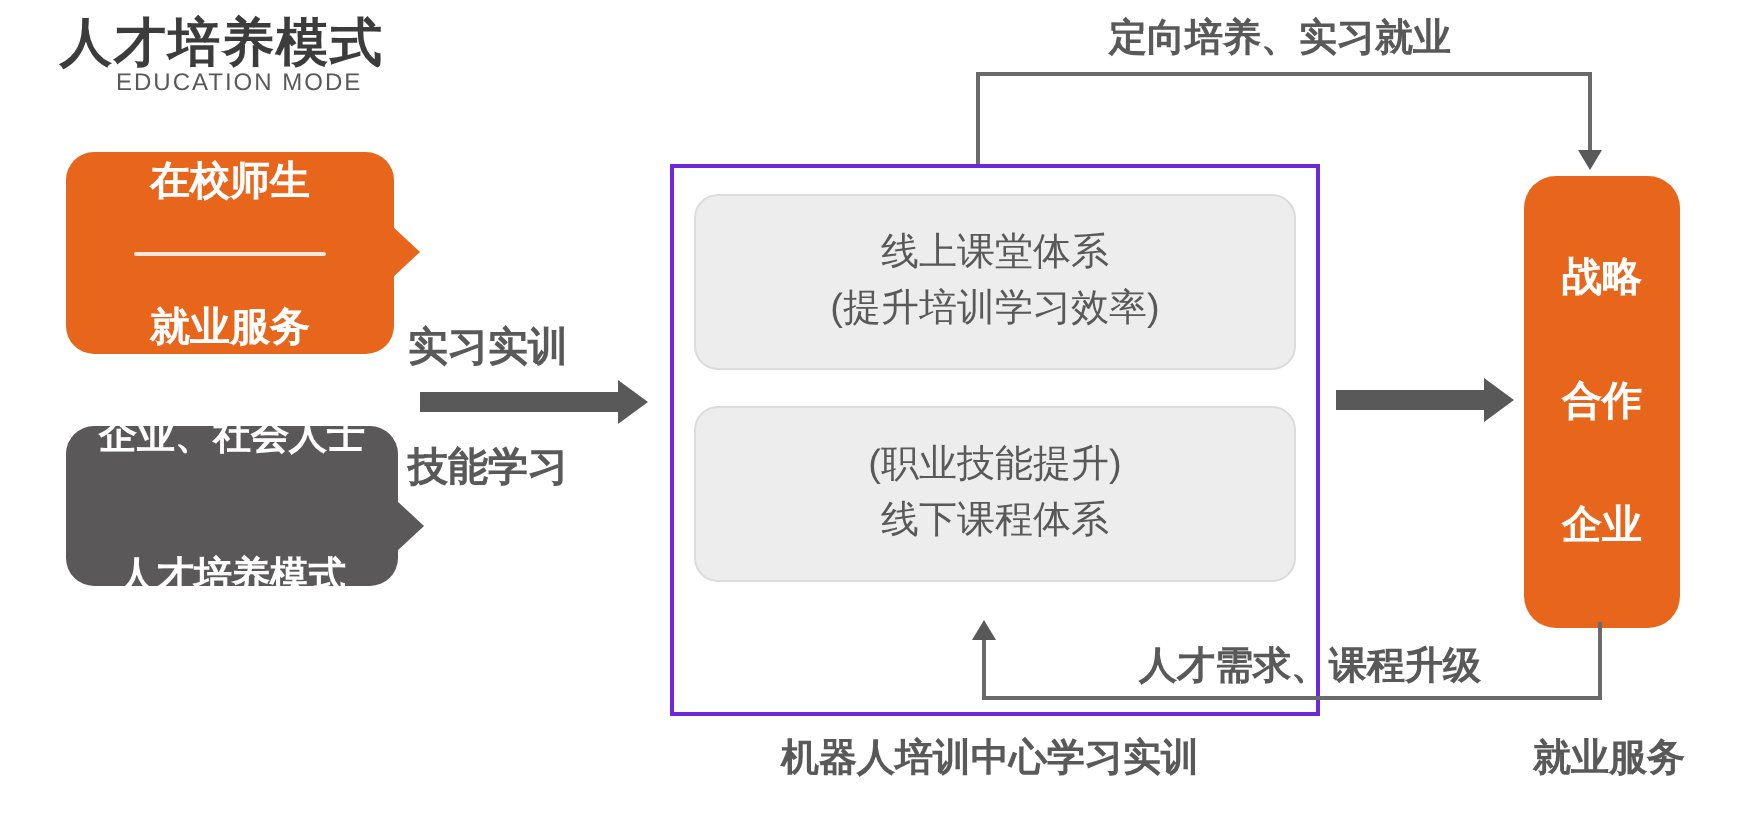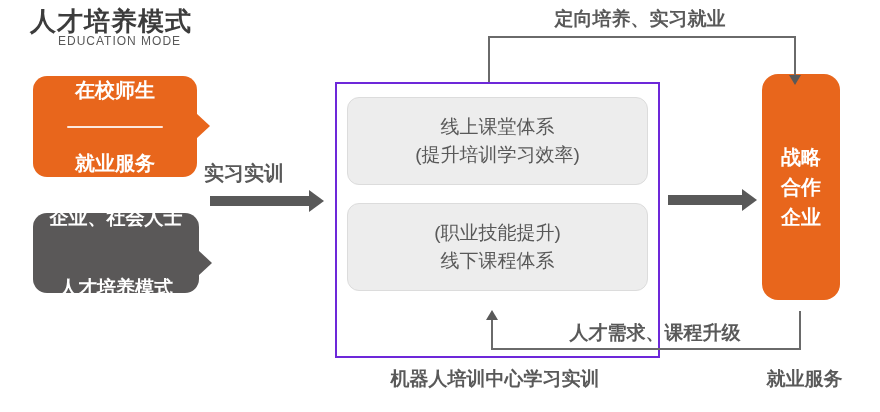--- a/index.html
+++ b/index.html
@@ -81,25 +81,25 @@
     background: #ededed; border: 1px solid #dcdcdc; border-radius: 12px;
     display: flex; flex-direction: column;
     align-items: center; justify-content: center;
     font-size: 19px; color: #595959; line-height: 1.45; text-align: center;
   }
   .inner-card-1 { top: 13px; }
   .inner-card-2 { top: 119px; }
 
   
   .strategy-box {
-    left: 762px; top: 74px; width: 78px; height: 226px;
+    left: 762px; top: 88px; width: 78px; height: 226px;
     background: #e8661c; border-radius: 16px;
     display: flex; flex-direction: column;
     align-items: center; justify-content: center;
-    color: #ffffff; font-size: 20px; font-weight: bold; line-height: 1.5;
+    color: #ffffff; font-size: 20px; font-weight: bold; line-height: 1.5; gap: 32px;
   }
 
   
   .conn { background: #6a6a6a; }
   .top-h   { left: 488px; top: 36px;  width: 308px; height: 2px; }
   .top-v-l { left: 488px; top: 36px;  width: 2px;  height: 46px; }
   .top-v-r { left: 794px; top: 36px;  width: 2px;  height: 40px; }
   .arrow-down {
     left: 789px; top: 75px; width: 0; height: 0;
     border-left: 6px solid transparent; border-right: 6px solid transparent;
@@ -140,20 +140,21 @@
   <div class="abs callout callout-gray">
     <span>企业、社会人士</span>
     <span class="divider"></span>
     <span>人才培养模式</span>
     <span class="tip"></span>
   </div>
 
   <div class="abs mid-label mid-label-top">实习实训</div>
   <div class="abs thick-bar mid-bar"></div>
   <div class="abs thick-head mid-head"></div>
+  <div class="abs mid-label mid-label-bottom">技能学习</div>
 
   <div class="abs center-box">
     <div class="inner-card inner-card-1">
       <span>线上课堂体系</span>
       <span>(提升培训学习效率)</span>
     </div>
     <div class="inner-card inner-card-2">
       <span>(职业技能提升)</span>
       <span>线下课程体系</span>
     </div>

